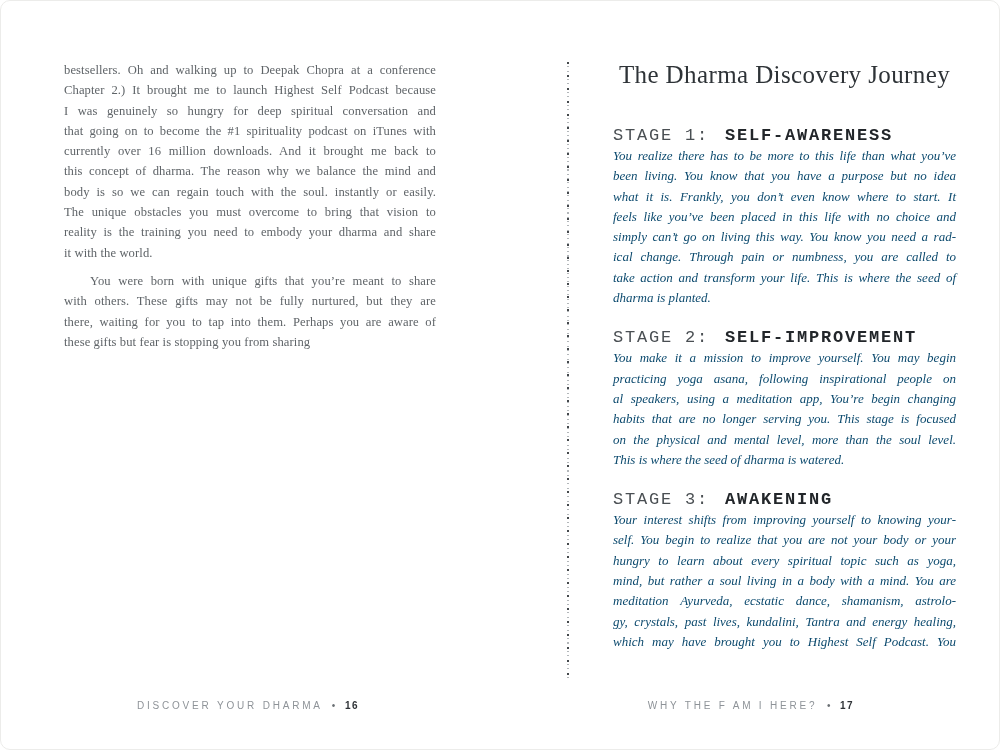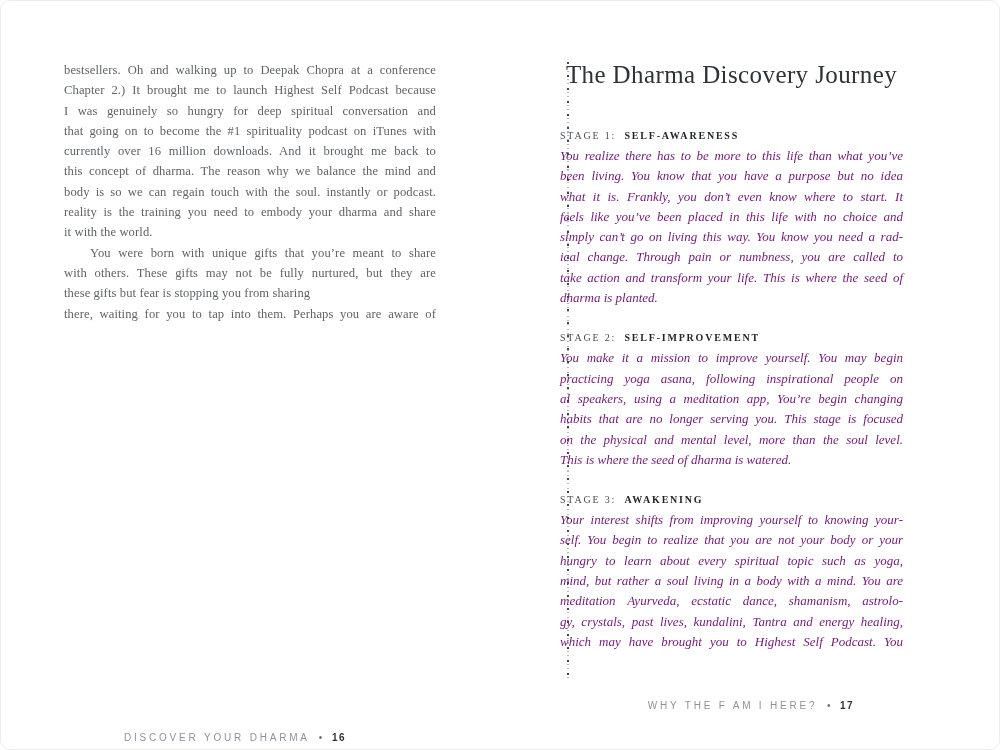--- a/index.html
+++ b/index.html
@@ -18,103 +18,104 @@
   }
 
   
   .left-text {
     position: absolute; left: 64px; top: 60px; width: 372px;
     font-size: 12.6px; line-height: 20.3px;
     color: #5f6468;
     letter-spacing: 0.1px;
   }
   .para { margin: 0; }
-  .indent-first .tline:first-child { text-indent: 26px; }
+  .indent-first .tline:first-child { text-indent: 26px; margin-top: 8px; }
 
   .tline { text-align: justify; text-align-last: justify; }
   .tlast { text-align-last: left; }
 
   
   .divider {
     position: absolute; left: 567px; top: 62px;
     width: 2px; height: 616px;
     background-image:
       repeating-linear-gradient(to bottom, #44484c 0px, #44484c 2px, transparent 2px, transparent 13px),
       repeating-linear-gradient(to bottom, #b3b7ba 0px, #b3b7ba 1px, transparent 1px, transparent 4.3px);
   }
 
   
   .right-col {
-    position: absolute; left: 560px; top: 58px; width: 343px;
+    position: absolute; left: 613px; top: 58px; width: 343px;
   }
   .chapter-title {
     margin: 0 0 34px 0;
     font-family: "Liberation Serif", serif;
     font-weight: 400;
     font-size: 25px; line-height: 34px;
     letter-spacing: 0.4px;
     text-align: center;
     color: #2e3337;
   }
   .stage { margin: 0; }
   .stage + .stage { margin-top: 20px; }
   .stage-head {
     margin: 0; padding: 0;
-    font-family: Liberation Serif, serif;
-    font-size: 10px; line-height: 20px;
+    font-family: Liberation Mono, monospace;
+    font-size: 17px; line-height: 20px;
     font-weight: 400;
     letter-spacing: 1.8px;
     color: #4a4f53;
   }
   .stage-name { font-weight: 700; color: #22262a; margin-left: 4px; }
   .stage-body {
     font-size: 13px; line-height: 20.3px;
     font-style: italic;
-    color: #701a75;
+    color: #0c4a6e;
   }
 
   
   .footer {
     position: absolute; top: 700px;
     font-family: "Liberation Sans", sans-serif;
     font-size: 10px; letter-spacing: 2.8px;
     color: #8e9398;
     text-align: center;
     white-space: nowrap;
   }
-  .footer-left { left: 49px; width: 372px; margin-top: 32px; }
+  .footer-left { left: 62px; width: 372px; }
   .footer-right { left: 575px; width: 352px; }
   .footer .sep { color: #6a6f73; margin: 0 4px; letter-spacing: 0; }
   .footer .pagenum { color: #2f3337; font-weight: 700; letter-spacing: 1.5px; }
 </style>
 </head>
 <body>
 
 <div class="frame"></div>
 
 <div>
 
   <div>
     <div class="left-text">
       <div class="para">
           <div class="tline">bestsellers. Oh and walking up to Deepak Chopra at a conference</div>
           <div class="tline">Chapter 2.) It brought me to launch Highest Self Podcast because</div>
           <div class="tline">I was genuinely so hungry for deep spiritual conversation and</div>
           <div class="tline">that going on to become the #1 spirituality podcast on iTunes with</div>
           <div class="tline">currently over 16 million downloads. And it brought me back to</div>
           <div class="tline">this concept of dharma. The reason why we balance the mind and</div>
-          <div class="tline">body is so we can regain touch with the soul. instantly or podcast.</div>
+          <div class="tline">body is so we can regain touch with the soul. instantly or easily.</div>
+          <div class="tline">The unique obstacles you must overcome to bring that vision to</div>
           <div class="tline">reality is the training you need to embody your dharma and share</div>
           <div class="tline tlast">it with the world.</div>
         </div>
       <div class="para indent-first">
           <div class="tline">You were born with unique gifts that you’re meant to share</div>
           <div class="tline">with others. These gifts may not be fully nurtured, but they are</div>
+          <div class="tline">there, waiting for you to tap into them. Perhaps you are aware of</div>
           <div class="tline tlast">these gifts but fear is stopping you from sharing</div>
-          <div class="tline">there, waiting for you to tap into them. Perhaps you are aware of</div>
         </div>
     </div>
 
     <div class="footer footer-left">
       <span>DISCOVER YOUR DHARMA</span>
       <span class="sep">•</span>
       <span class="pagenum">16</span>
     </div>
   </div>
 

